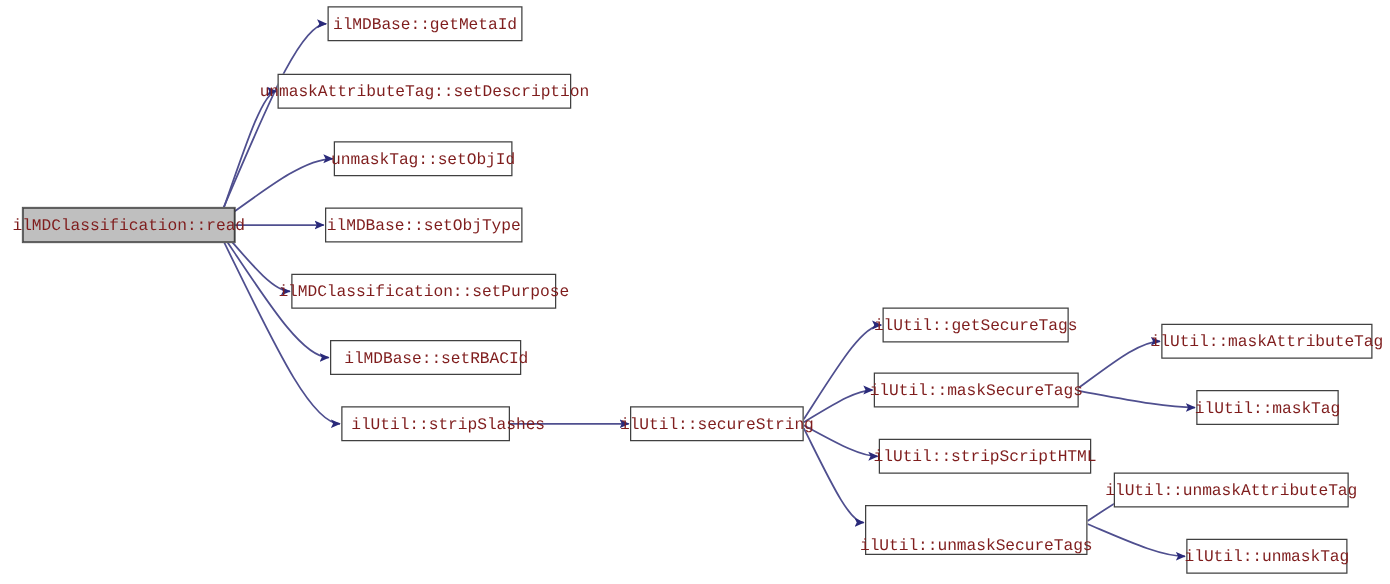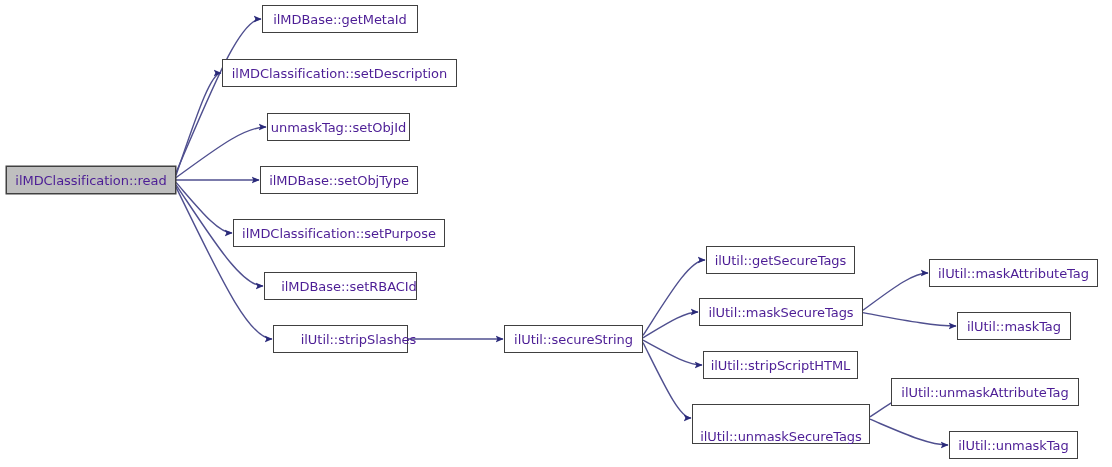--- a/index.html
+++ b/index.html
@@ -29,28 +29,30 @@
   .node {
     position: absolute;
     box-sizing: border-box;
     display: flex;
     align-items: center;
     justify-content: center;
     background: #ffffff;
     border: 1px solid #404040;
     font-size: 13px;
     line-height: 1;
-    color: #4c1d95;
+    color: #7f1d1d;
     white-space: nowrap;
     letter-spacing: -0.05px;
+    font-family: Liberation Mono, monospace;
   }
   .node.root {
     background: #bfbfbf;
     border: 1px solid #404040;
     box-shadow: 0 0 0 0.5px #404040;
+    margin-left: 12px;
   }
   .node-label {
     display: block;
     padding: 0 6px;
   }
 </style>
 </head>
 <body>
 
 <div id="graph-root">
@@ -78,21 +80,21 @@
       <path d="M870,419.215 C903.18,433.255 928.46,445 948,445" fill="none" stroke="#4f4f8f" stroke-width="1.4" marker-end="url(#ah)"></path>
     </svg>
   <div id="node-layer">
       <div class="node root" style="left: 6px; top: 166px; width: 170px; height: 28px;">
         <span class="node-label">ilMDClassification::read</span>
       </div>
       <div class="node" style="left: 262px; top: 5px; width: 156px; height: 28px;">
         <span class="node-label">ilMDBase::getMetaId</span>
       </div>
       <div class="node" style="left: 222px; top: 59px; width: 235px; height: 28px;">
-        <span class="node-label">ilMDClassification::setDescription</span>
+        <span class="node-label">unmaskAttributeTag::setDescription</span>
       </div>
       <div class="node" style="left: 267px; top: 113px; width: 143px; height: 28px;">
         <span class="node-label">unmaskTag::setObjId</span>
       </div>
       <div class="node" style="left: 260px; top: 166px; width: 158px; height: 28px;">
         <span class="node-label">ilMDBase::setObjType</span>
       </div>
       <div class="node" style="left: 233px; top: 219px; width: 212px; height: 28px;">
         <span class="node-label">ilMDClassification::setPurpose</span>
       </div>
@@ -104,21 +106,21 @@
       </div>
       <div class="node" style="left: 504px; top: 325px; width: 139px; height: 28px;">
         <span class="node-label">ilUtil::secureString</span>
       </div>
       <div class="node" style="left: 706px; top: 246px; width: 149px; height: 28px;">
         <span class="node-label">ilUtil::getSecureTags</span>
       </div>
       <div class="node" style="left: 699px; top: 298px; width: 164px; height: 28px;">
         <span class="node-label">ilUtil::maskSecureTags</span>
       </div>
-      <div class="node" style="left: 703px; top: 351px; width: 155px; height: 28px;">
+      <div class="node" style="left: 703px; top: 351px; width: 170px; height: 28px;">
         <span class="node-label">ilUtil::stripScriptHTML</span>
       </div>
       <div class="node" style="left: 692px; top: 404px; width: 178px; height: 40px; align-items: flex-end;">
         <span class="node-label">ilUtil::unmaskSecureTags</span>
       </div>
       <div class="node" style="left: 929px; top: 259px; width: 169px; height: 28px;">
         <span class="node-label">ilUtil::maskAttributeTag</span>
       </div>
       <div class="node" style="left: 957px; top: 312px; width: 114px; height: 28px;">
         <span class="node-label">ilUtil::maskTag</span>

